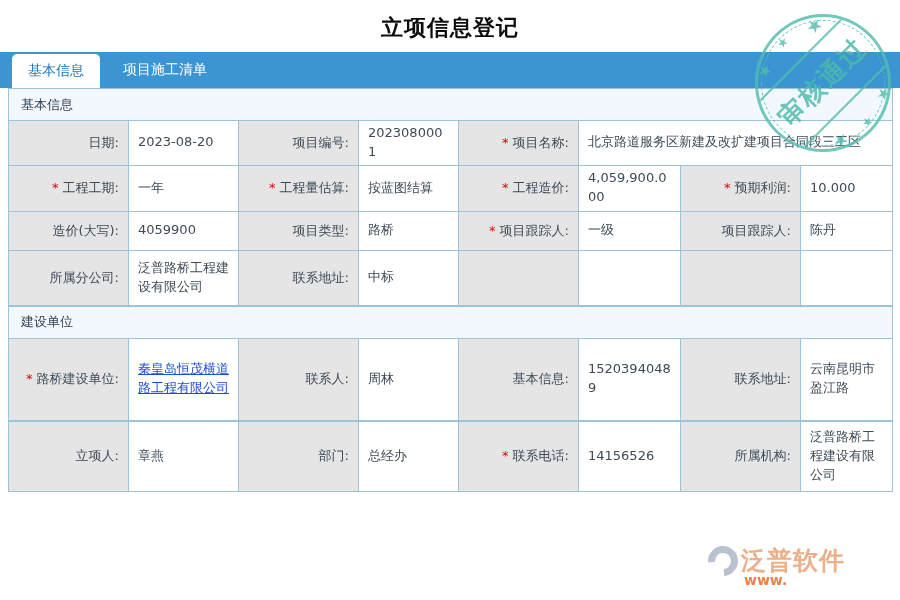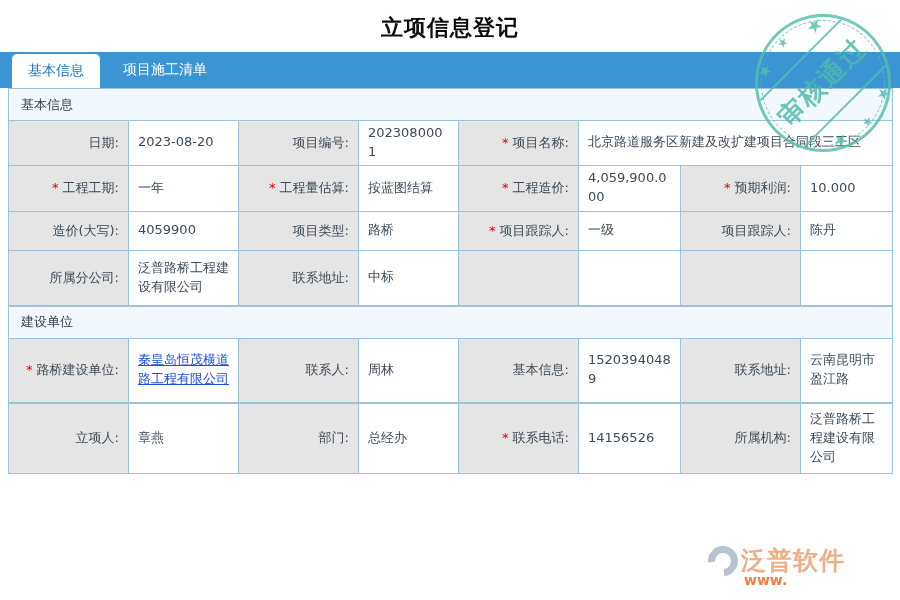--- a/index.html
+++ b/index.html
@@ -199,21 +199,21 @@
       <col style="width:100px">
     <col style="width:120px">
       <col style="width:102px">
       <col style="width:120px">
       <col style="width:92px">
   </colgroup>
   <tbody>
       <tr class="sec">
     <td colspan="8">建设单位</td>
   </tr>
-  <tr style="height:64px">
+  <tr style="height:82px">
     <td class="lbl"><span class="star">*</span><span>路桥建设单位:</span></td>
     <td class="val"><a class="cell-link">秦皇岛恒茂横道路工程有限公司</a></td>
     <td class="lbl"><span>联系人:</span></td>
     <td class="val">周林</td>
     <td class="lbl"><span>基本信息:</span></td>
     <td class="val">15203940489</td>
     <td class="lbl"><span>联系地址:</span></td>
     <td class="val">云南昆明市盈江路</td>
   </tr>
 </tbody>

